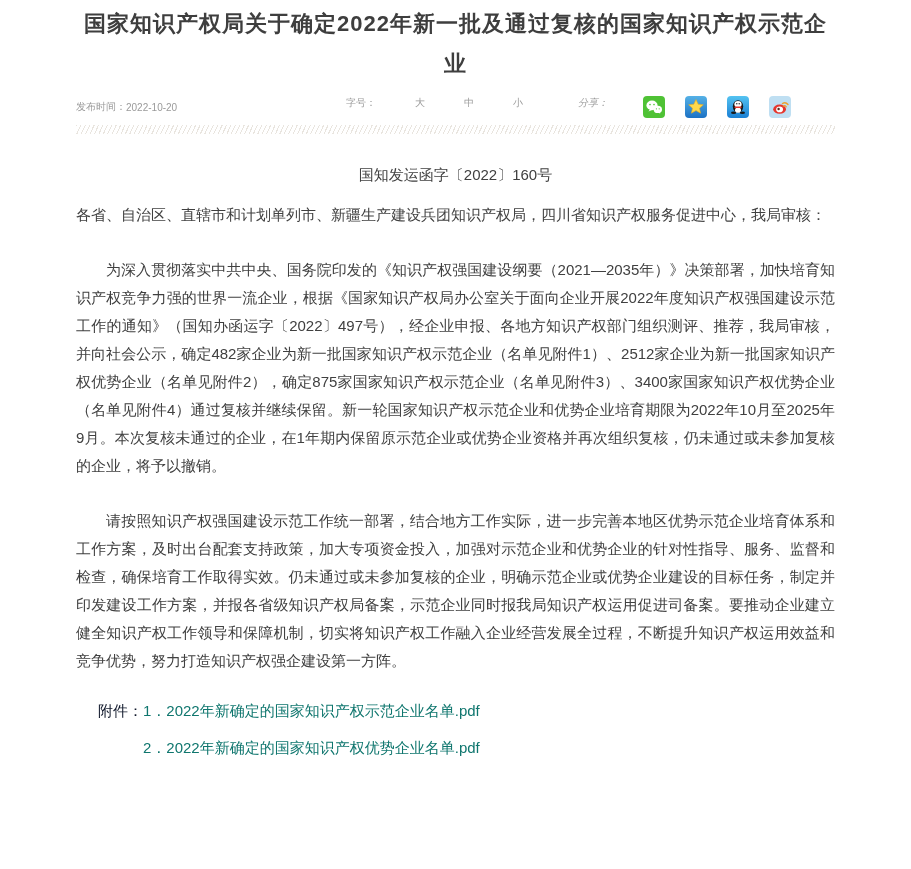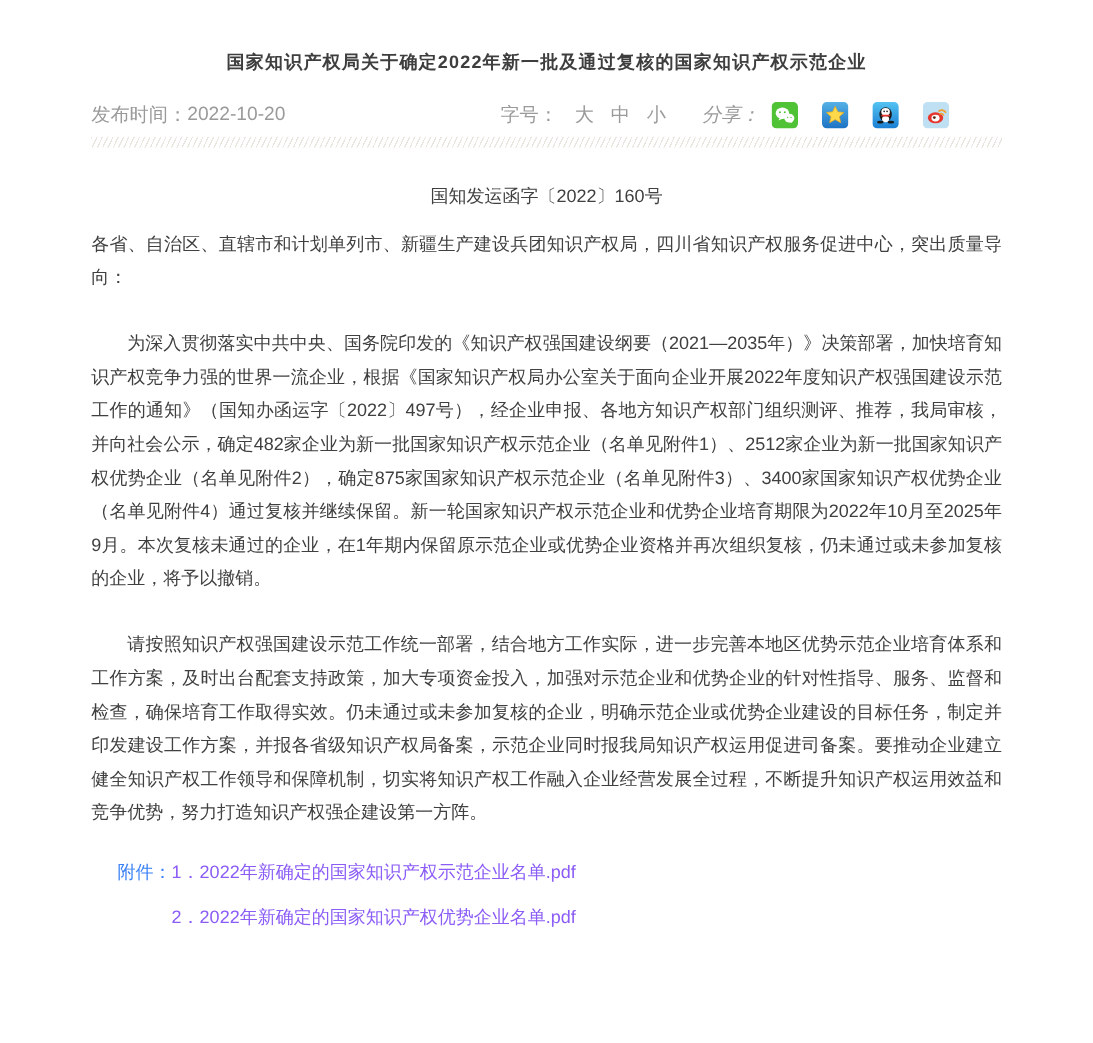--- a/index.html
+++ b/index.html
@@ -7,42 +7,42 @@
   body {
     width: 911px;
     min-height: 869px;
     font-family: "Liberation Sans", "DejaVu Sans", sans-serif;
     color: #404040;
   }
   .page { width: 911px; padding: 0 76px; }
 
   
   .title {
-    padding-top: 33px;
+    padding-top: 4px;
     text-align: center;
-    font-size: 15px;
+    font-size: 22px;
     line-height: 40px;
     font-weight: bold;
     color: #3e3e3e;
     letter-spacing: 1px;
   }
   .title span { display: block; }
 
   
   .meta {
     margin-top: 10px;
     display: flex;
     justify-content: space-between;
     align-items: center;
-    font-size: 16px;
+    font-size: 10px;
     color: #9a9a9a;
     height: 26px;
   }
   .meta-left { display: flex; align-items: center; }
-  .meta-right { display: flex; align-items: center; padding-right: 44px; }
+  .meta-right { display: flex; padding-right: 44px; gap: 25px; }
   .fontsize-opt { margin-left: 14px; cursor: pointer; color: #9a9a9a; }
   .share-label { margin-left: 30px; margin-right: 10px; font-style: italic; }
   .share-icons { display: flex; align-items: center; }
   .share-icon { width: 22px; height: 22px; margin-left: 20px; cursor: pointer; display: inline-block; }
   .share-icon svg { display: block; width: 22px; height: 22px; }
 
   
   .divider {
     margin-top: 5px;
     height: 9px;
@@ -51,23 +51,23 @@
 
   
   .doc { font-size: 15px; line-height: 28px; color: #404040; }
   .doc-number { margin-top: 27px; text-align: center; }
   .salutation { margin-top: 12px; text-align: justify; }
   .para { margin-top: 27px; text-indent: 2em; text-align: justify; }
 
   
   .attachments { margin-top: 22px; padding-left: 22px; font-size: 15px; }
   .att-row { line-height: 28px; margin-bottom: 9px; white-space: nowrap; }
-  .att-label { color: #3b82f6; }
+  .att-label { color: #0f172a; }
   .att-row.indent { margin-left: 45px; }
-  .att-link { color: #8b5cf6; text-decoration: none; cursor: pointer; }
+  .att-link { color: #0f766e; text-decoration: none; cursor: pointer; }
 </style>
 </head>
 <body>
 
 <div class="page">
 
   <h1 class="title">
     <span>国家知识产权局关于确定2022年新一批及通过复核的国家知识产权示范企业</span>
   </h1>
 
@@ -138,21 +138,21 @@
           </svg>
         </span>
       </span>
     </div>
   </div>
 
   <div class="divider"></div>
 
   <div class="doc">
     <div class="doc-number">国知发运函字〔2022〕160号</div>
-    <div class="salutation">各省、自治区、直辖市和计划单列市、新疆生产建设兵团知识产权局，四川省知识产权服务促进中心，突出质量导向：</div>
+    <div class="salutation">各省、自治区、直辖市和计划单列市、新疆生产建设兵团知识产权局，四川省知识产权服务促进中心，我局审核：</div>
     <p class="para">为深入贯彻落实中共中央、国务院印发的《知识产权强国建设纲要（2021—2035年）》决策部署，加快培育知识产权竞争力强的世界一流企业，根据《国家知识产权局办公室关于面向企业开展2022年度知识产权强国建设示范工作的通知》（国知办函运字〔2022〕497号），经企业申报、各地方知识产权部门组织测评、推荐，我局审核，并向社会公示，确定482家企业为新一批国家知识产权示范企业（名单见附件1）、2512家企业为新一批国家知识产权优势企业（名单见附件2），确定875家国家知识产权示范企业（名单见附件3）、3400家国家知识产权优势企业（名单见附件4）通过复核并继续保留。新一轮国家知识产权示范企业和优势企业培育期限为2022年10月至2025年9月。本次复核未通过的企业，在1年期内保留原示范企业或优势企业资格并再次组织复核，仍未通过或未参加复核的企业，将予以撤销。</p>
     <p class="para">请按照知识产权强国建设示范工作统一部署，结合地方工作实际，进一步完善本地区优势示范企业培育体系和工作方案，及时出台配套支持政策，加大专项资金投入，加强对示范企业和优势企业的针对性指导、服务、监督和检查，确保培育工作取得实效。仍未通过或未参加复核的企业，明确示范企业或优势企业建设的目标任务，制定并印发建设工作方案，并报各省级知识产权局备案，示范企业同时报我局知识产权运用促进司备案。要推动企业建立健全知识产权工作领导和保障机制，切实将知识产权工作融入企业经营发展全过程，不断提升知识产权运用效益和竞争优势，努力打造知识产权强企建设第一方阵。</p>
 
     <div class="attachments">
       <div class="att-row">
         <span class="att-label">附件：</span><a class="att-link">1．2022年新确定的国家知识产权示范企业名单.pdf</a>
       </div>
       <div class="att-row indent">
         <a class="att-link">2．2022年新确定的国家知识产权优势企业名单.pdf</a>
       </div>

